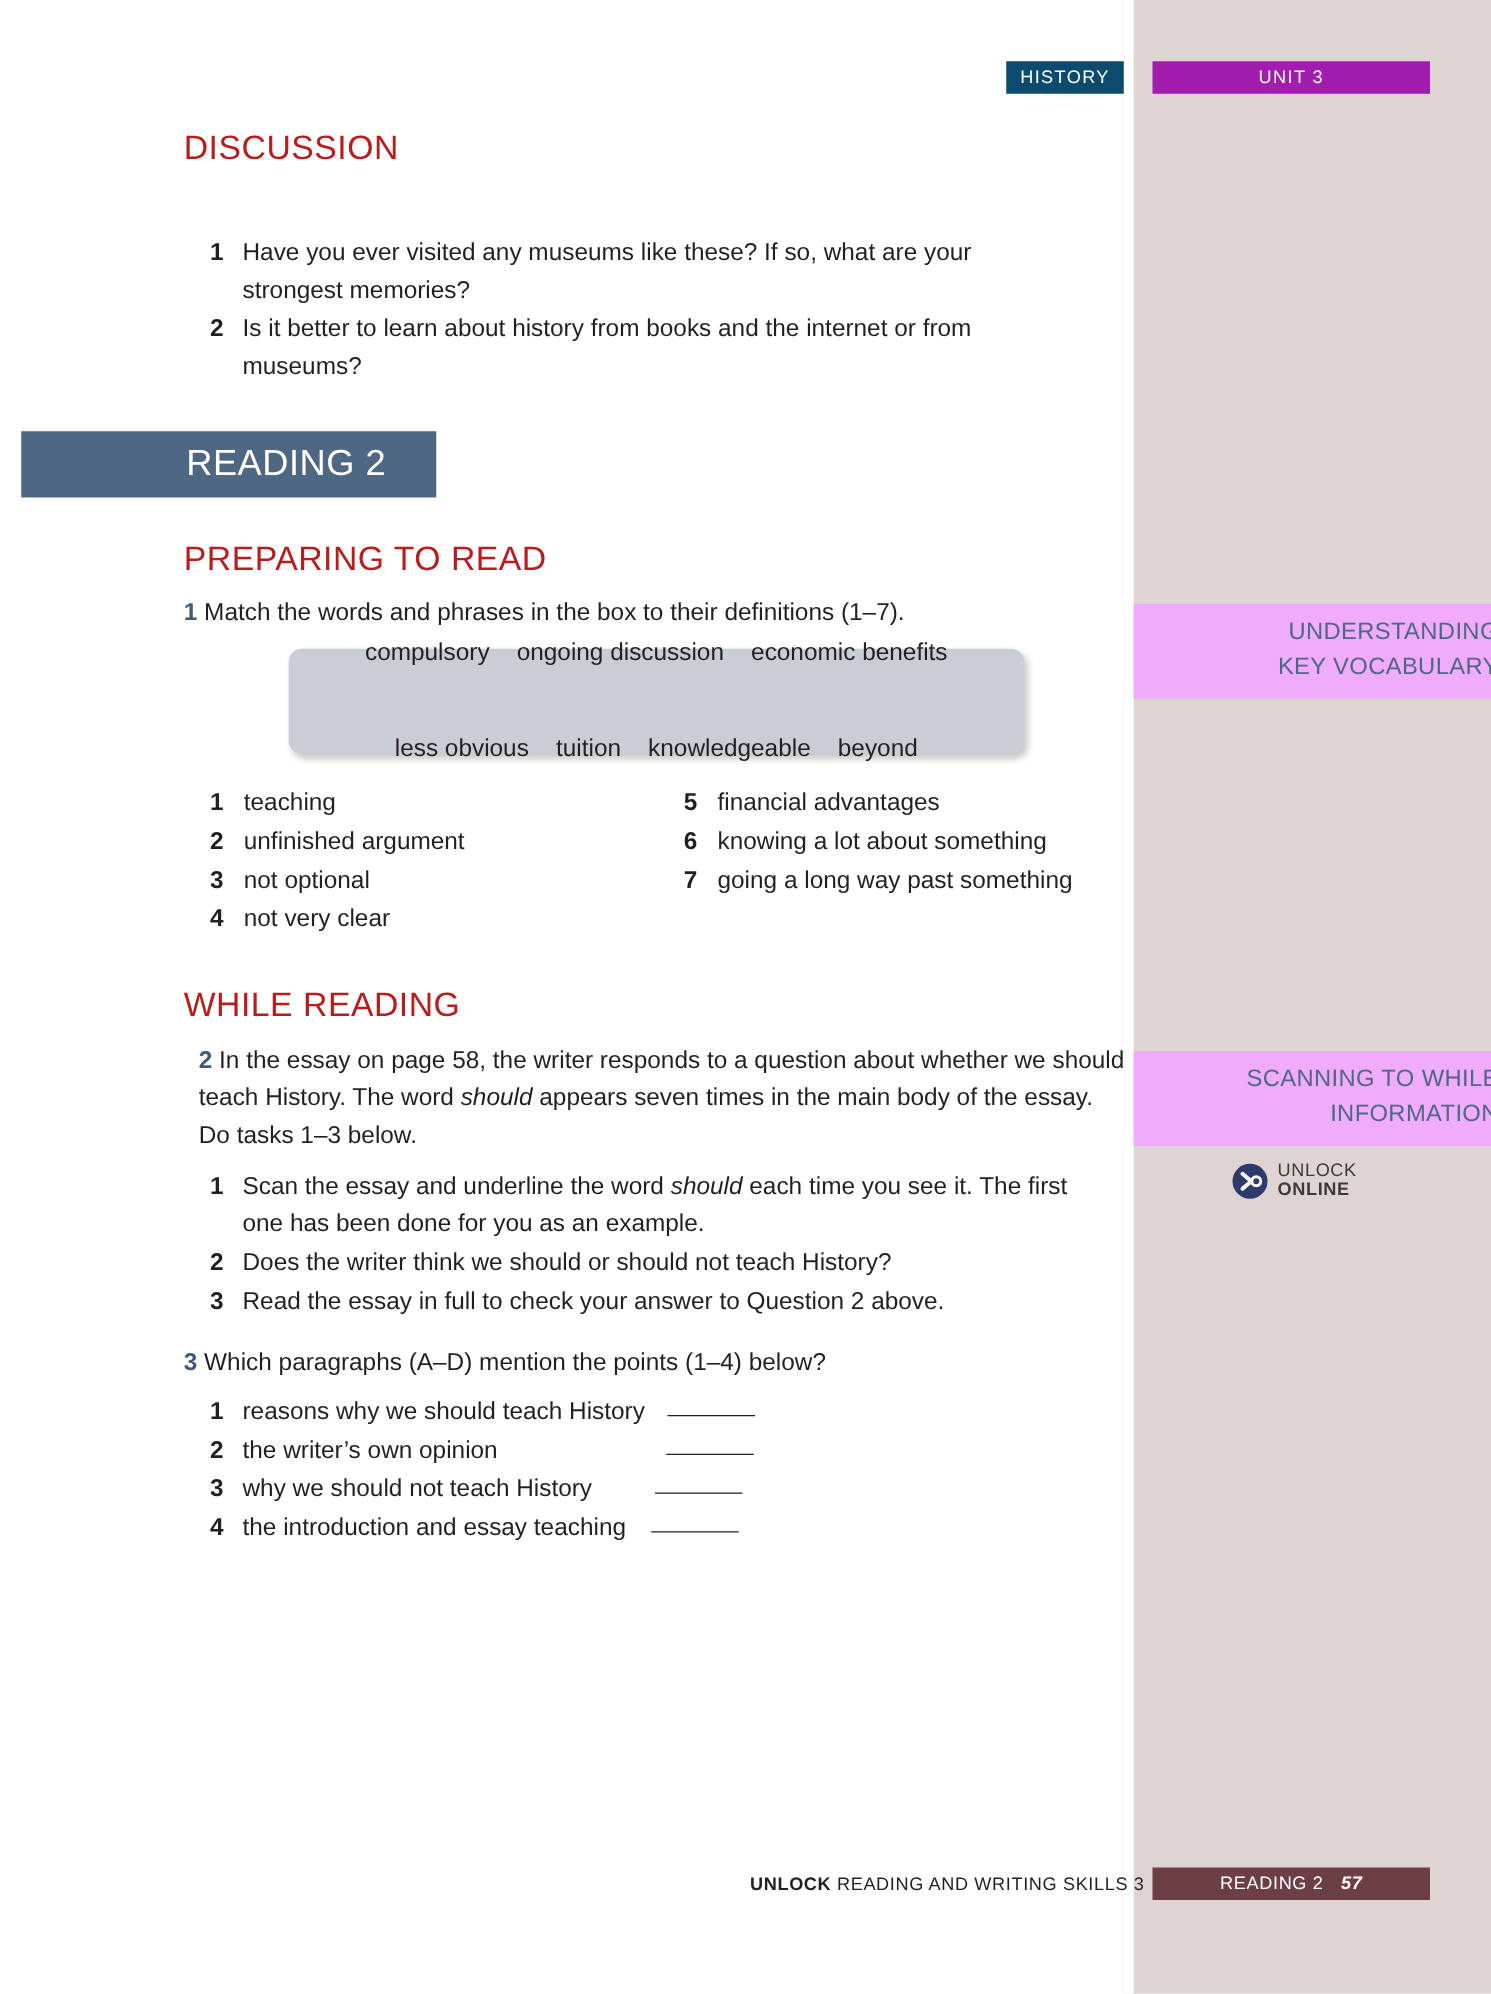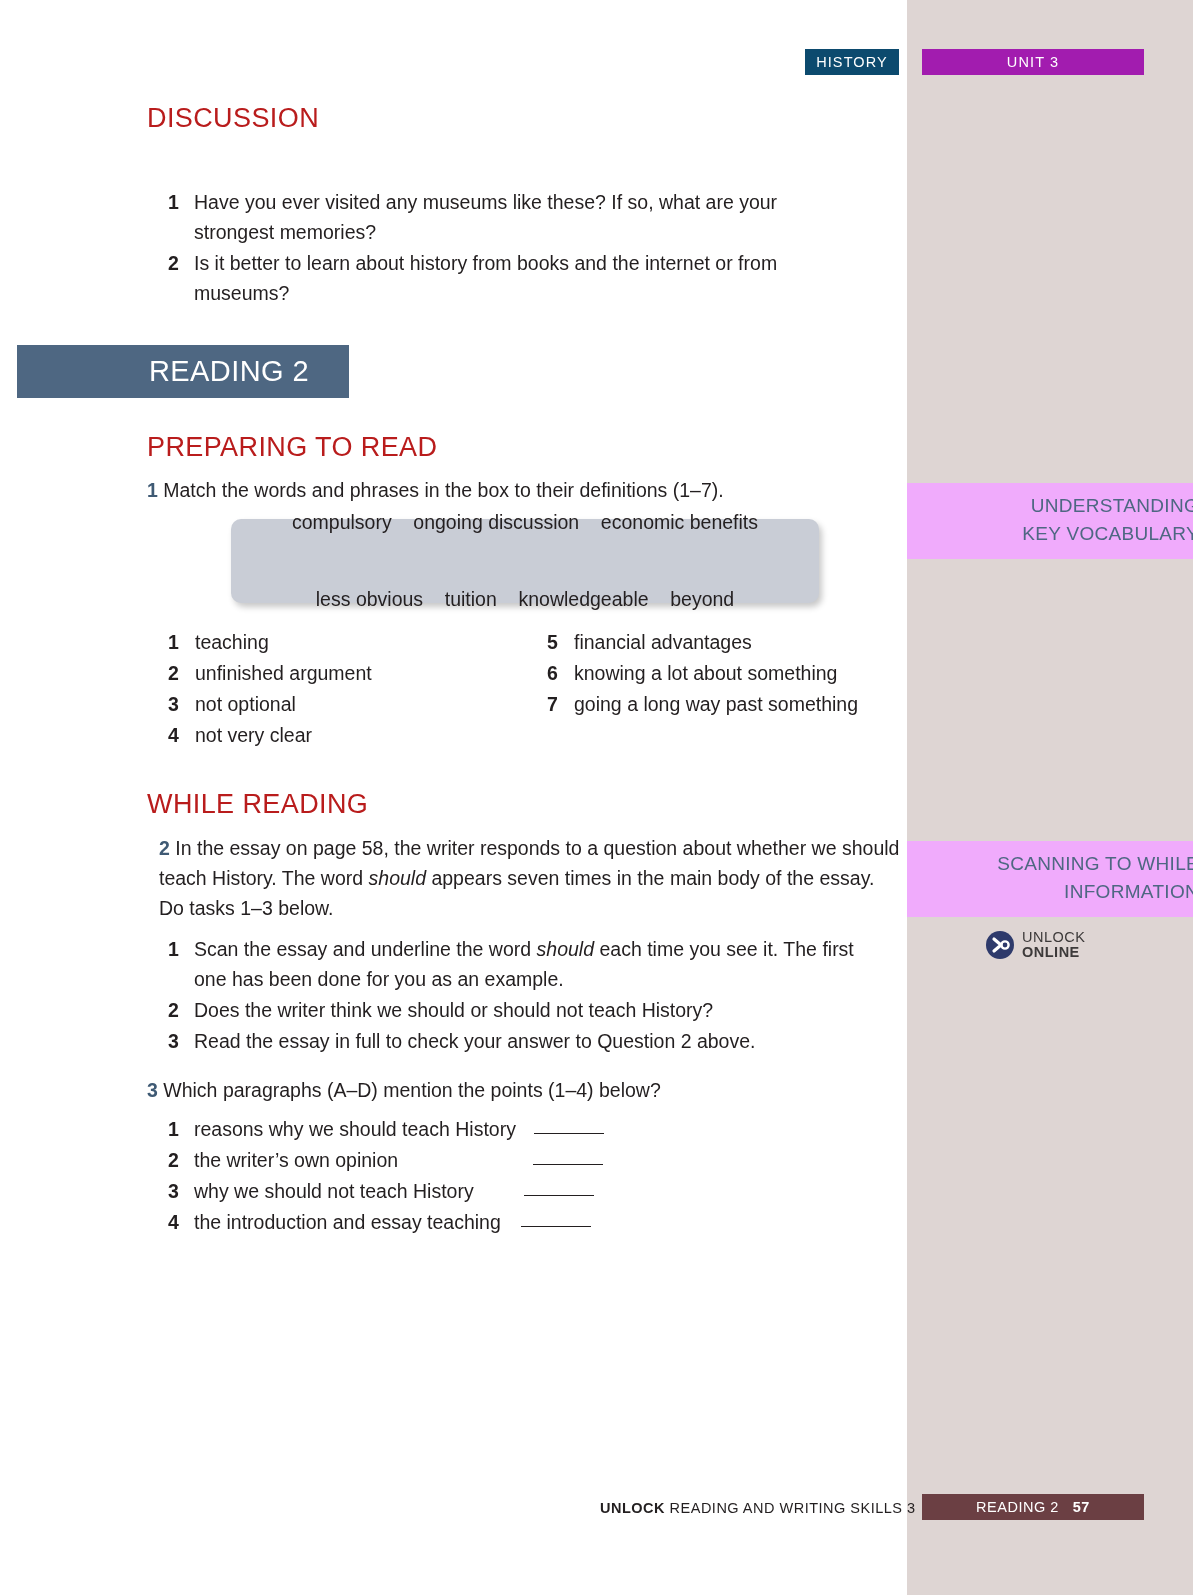--- a/index.html
+++ b/index.html
@@ -226,21 +226,21 @@
     height: 26px;
     background: #6b3f43;
     color: #ffffff;
     font-size: 14.5px;
     letter-spacing: 0.5px;
     display: flex;
     align-items: center;
     justify-content: center;
     gap: 14px;
   }
-  .footer-bar .pg { font-weight: 700; }
+  .footer-bar .pg { font-weight: 700; font-style: italic; }
 
   .ital { font-style: italic; }
 </style>
 </head>
 <body>
 
 <div class="right-col">
   <div class="right-col-inner-line"></div>
 </div>
 

